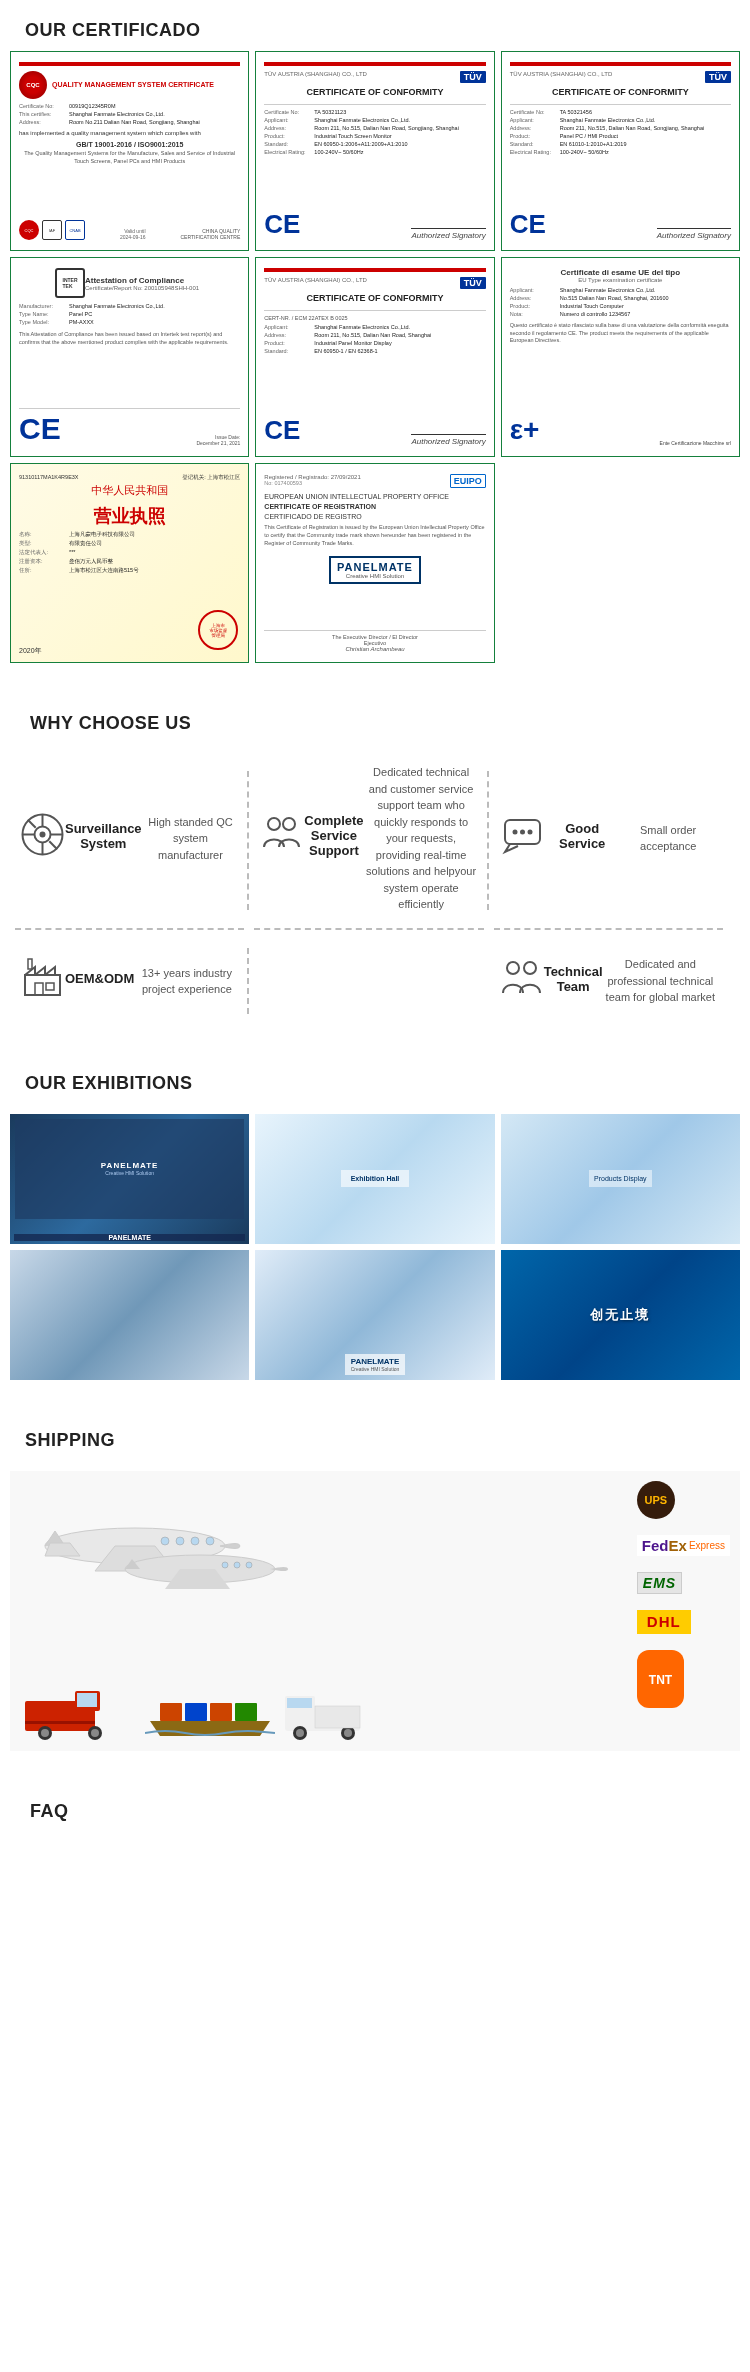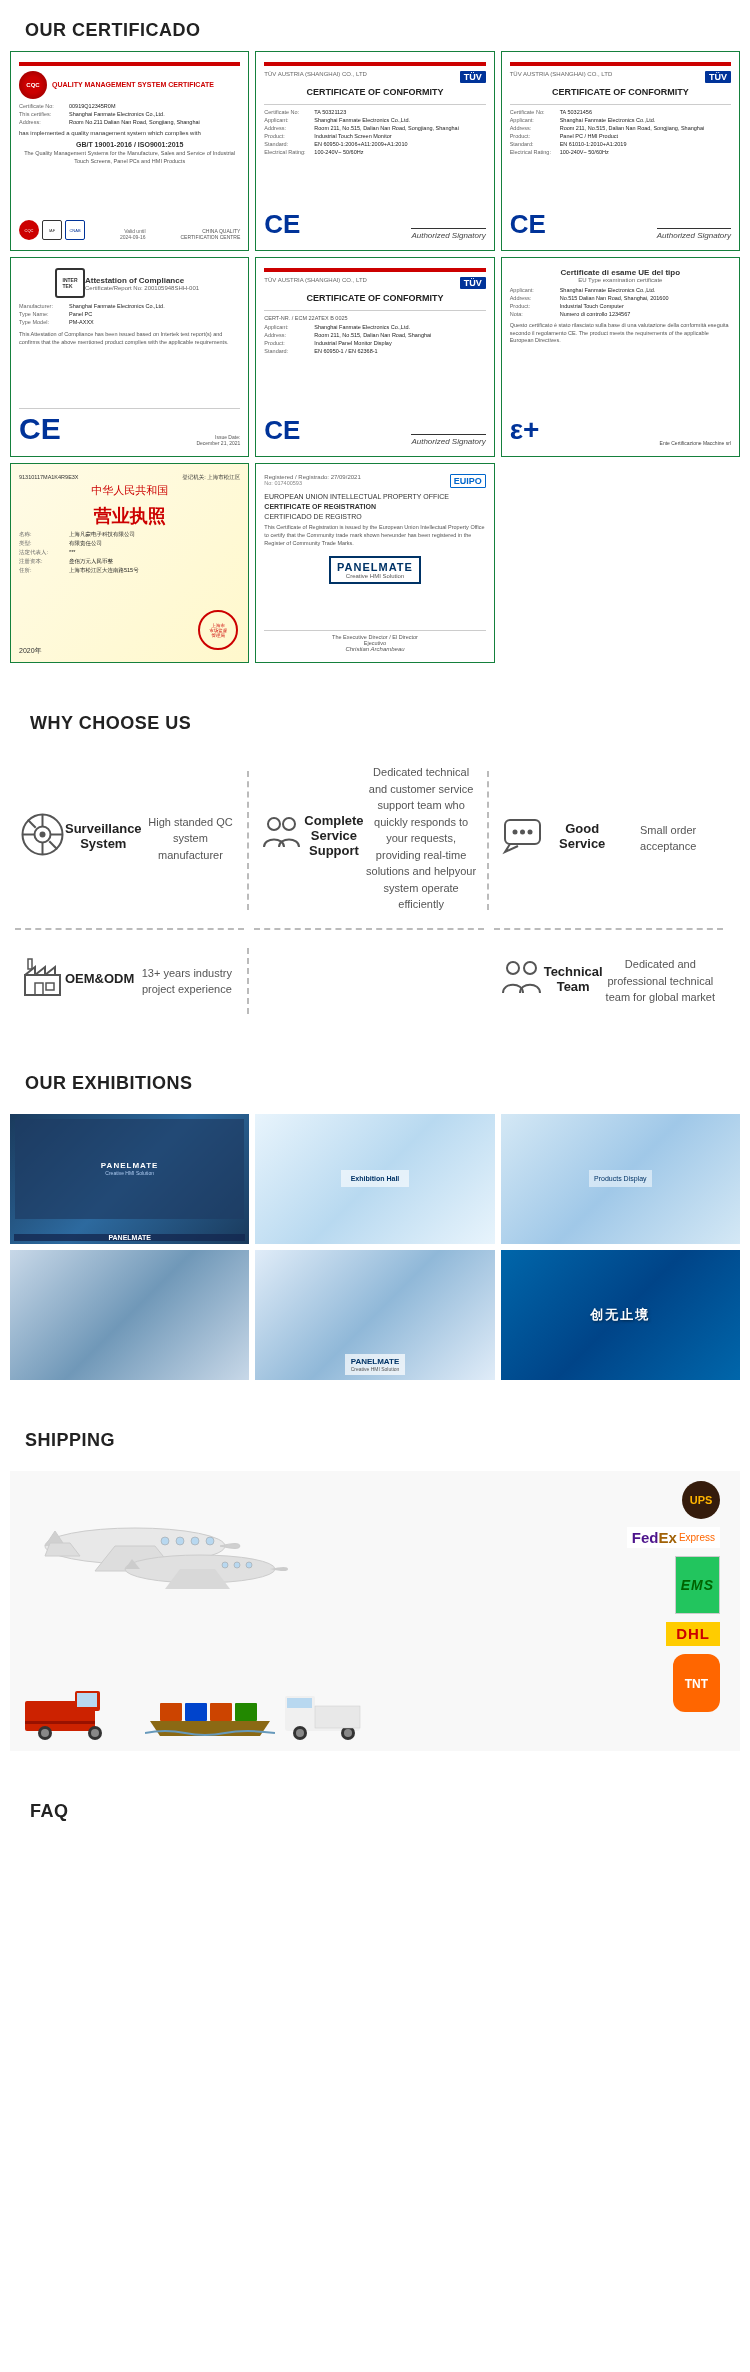--- a/index.html
+++ b/index.html
@@ -614,31 +614,31 @@
     </div>
 
   </div>
 </div>
 
 <div class="shipping-section">
   <div class="section-title">SHIPPING</div>
 
   <div style="background:#f8f8f8;margin-top:10px;padding:15px;position:relative;min-height:280px;">
 
-    <div style="position:absolute;right:20px;top:10px;display:flex;flex-direction:column;gap:8px;align-items:flex-end;z-index:10;">
+    <div style="position:absolute;right:10px;top:10px;display:flex;flex-direction:column;gap:16px;align-items:flex-start;z-index:10;">
 
       <div style="background:#351c0c;color:#ffb500;font-size:11px;font-weight:bold;border-radius:50%;width:38px;height:38px;display:flex;align-items:center;justify-content:center;">UPS</div>
 
       <div style="display:flex;align-items:center;background:#fff;padding:2px 5px;">
         <span style="color:#4d148c;font-size:15px;font-weight:900;">Fed</span>
         <span style="color:#a16207;font-size:15px;font-weight:900;">Ex</span>
         <span style="color:#ff6600;font-size:10px;margin-left:2px;">Express</span>
       </div>
 
-      <div style="color:#006400;font-size:14px;font-weight:900;font-style:italic;background:#22c55e;padding:20px 5px;letter-spacing:1px;border:1px solid #ccc;">EMS</div>
+      <div style="color:#006400;font-size:14px;font-weight:900;font-style:italic;background:#e5e5e5;padding:2px 5px;letter-spacing:1px;border:1px solid #ccc;">EMS</div>
 
       <div style="background:#ffcc00;padding:3px 10px;">
         <span style="color:#cc0000;font-size:15px;font-weight:900;letter-spacing:1px;">DHL</span>
       </div>
 
       <div style="background:#ff6600;border-radius:12px;padding:20px 12px;">
         <span style="color:#fff;font-size:12px;font-weight:bold;">TNT</span>
       </div>
     </div>
 

